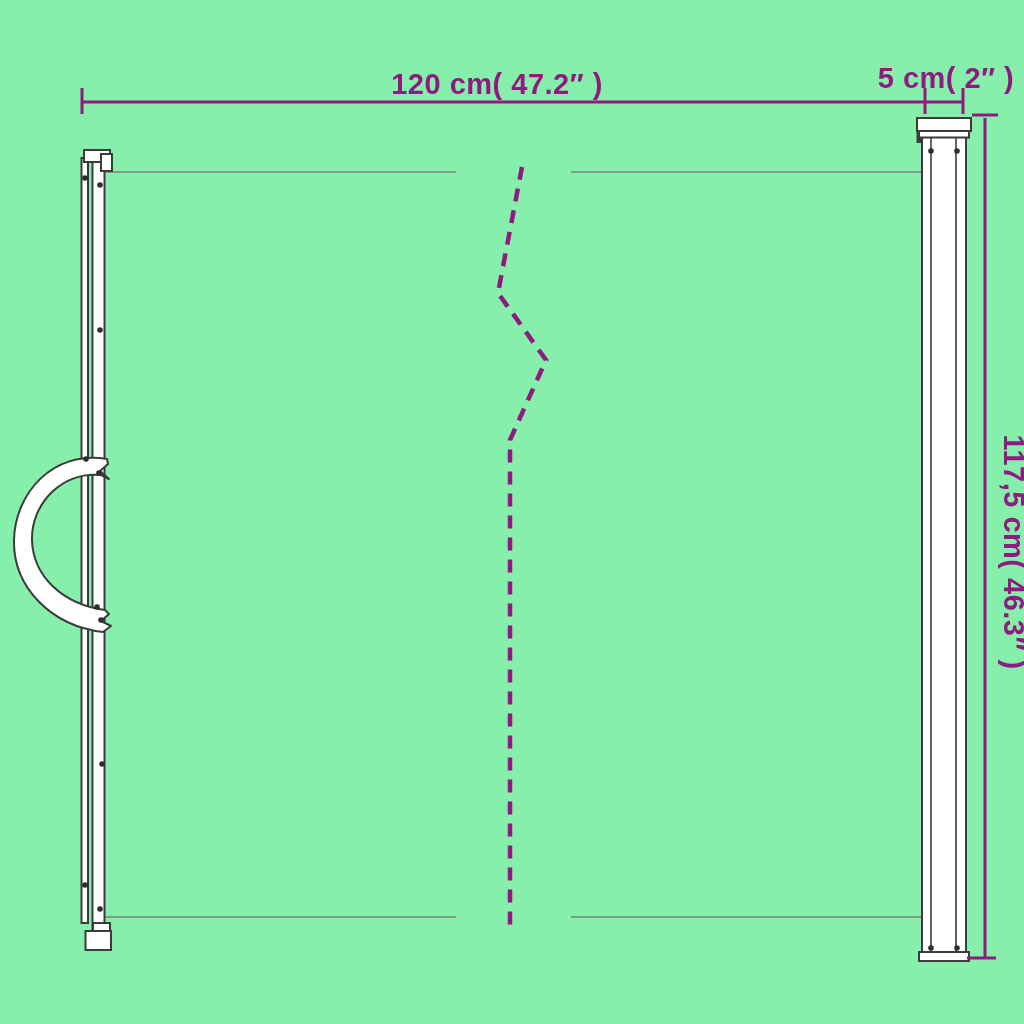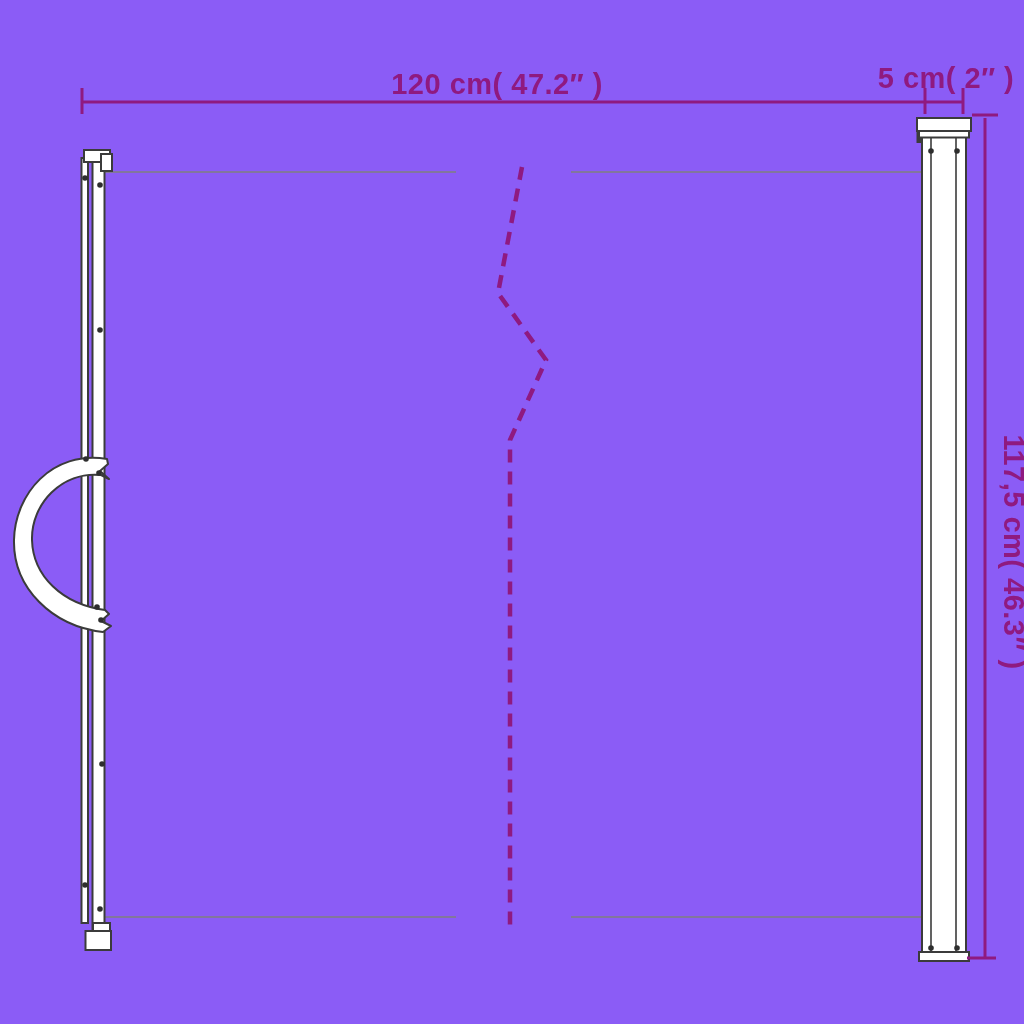--- a/index.html
+++ b/index.html
@@ -4,21 +4,21 @@
 <style>
   html, body {
     margin: 0;
     padding: 0;
     background: #ffffff;
   }
   .canvas {
     position: relative;
     width: 1024px;
     height: 1024px;
-    background: #8b5cf6;
+    background: #86efac;
     overflow: hidden;
   }
   svg { display: block; }
   .dim-label {
     font-family: "Liberation Sans", "DejaVu Sans", sans-serif;
     font-weight: bold;
     font-size: 29px;
     letter-spacing: 0.5px;
   }
   .outline-shape { fill: #ffffff; stroke-width: 2; }

